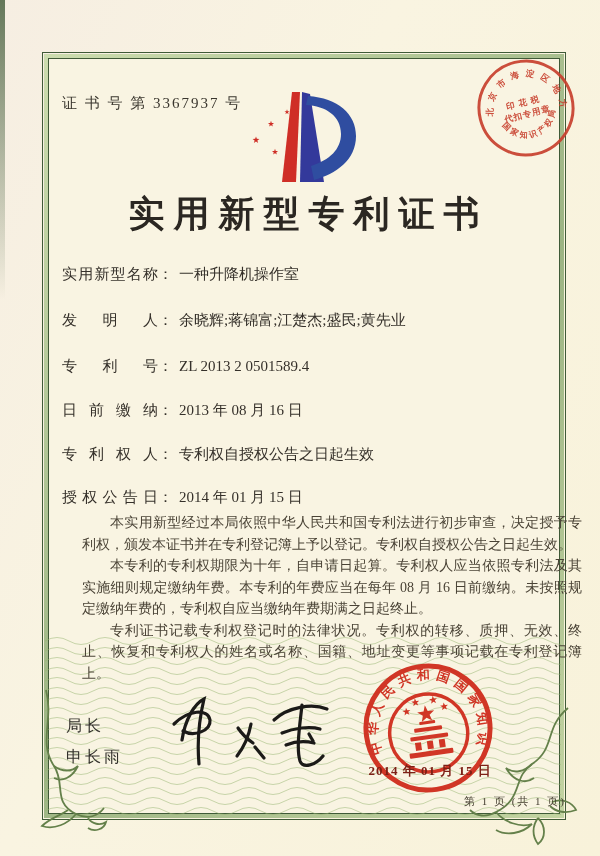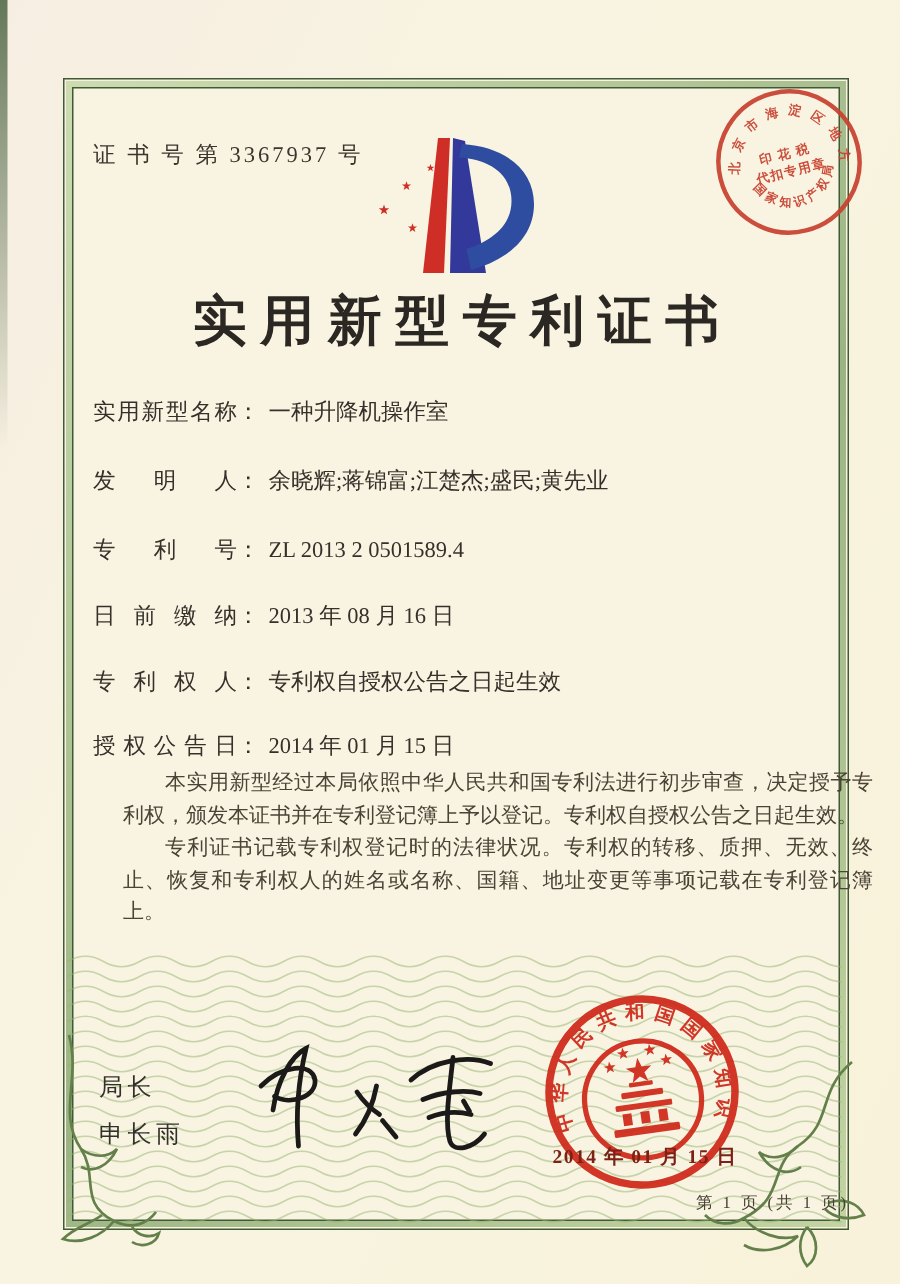--- a/index.html
+++ b/index.html
@@ -145,20 +145,21 @@
   </div>
   <div class="field-row row4">
     <span class="field-label">专利权人</span><span class="field-colon">：</span><span>专利权自授权公告之日起生效</span>
   </div>
   <div class="field-row row5">
     <span class="field-label">授权公告日</span><span class="field-colon">：</span><span>2014 年 01 月 15 日</span>
   </div>
 
   <div class="body-text">
     <p>本实用新型经过本局依照中华人民共和国专利法进行初步审查，决定授予专利权，颁发本证书并在专利登记簿上予以登记。专利权自授权公告之日起生效。</p>
+    <p>本专利的专利权期限为十年，自申请日起算。专利权人应当依照专利法及其实施细则规定缴纳年费。本专利的年费应当在每年 08 月 16 日前缴纳。未按照规定缴纳年费的，专利权自应当缴纳年费期满之日起终止。</p>
     <p>专利证书记载专利权登记时的法律状况。专利权的转移、质押、无效、终止、恢复和专利权人的姓名或名称、国籍、地址变更等事项记载在专利登记簿上。</p>
   </div>
 
   <div class="signer">
     <div>局长</div>
     <div>申长雨</div>
   </div>
 
   <svg class="signature" width="196" height="104">
     <path d="M30,64 C33,44 42,28 52,23 C47,44 45,66 47,88"></path>

